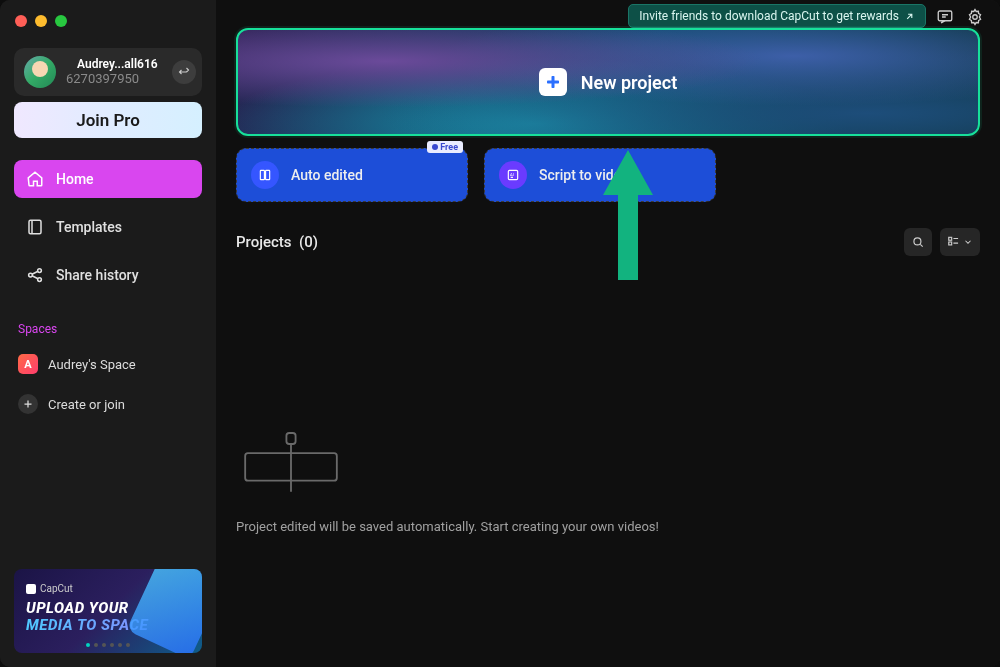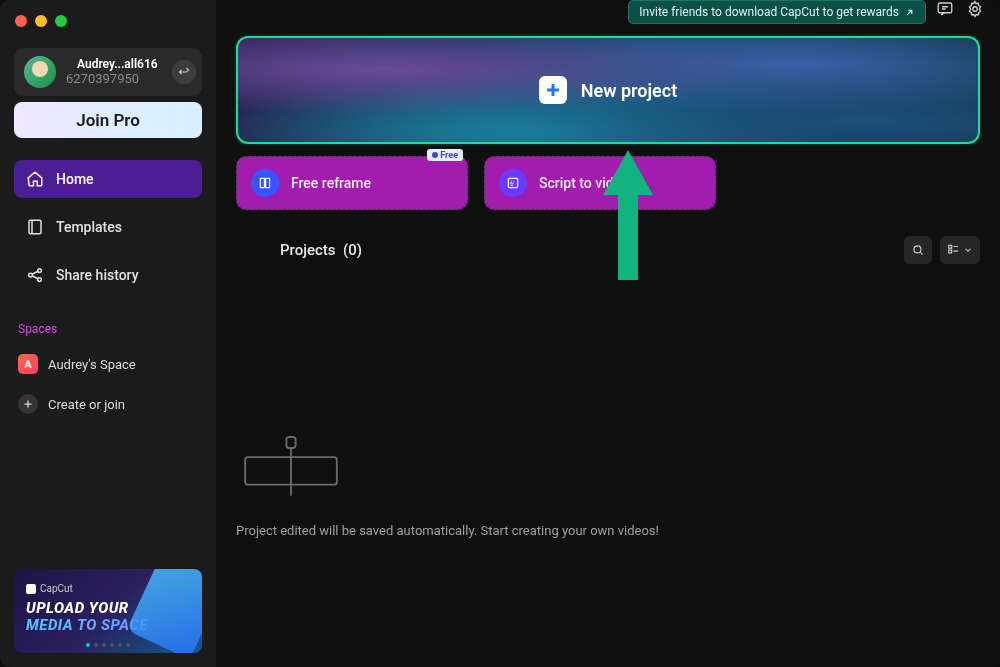--- a/index.html
+++ b/index.html
@@ -132,21 +132,21 @@
       gap: 12px;
       padding: 10px 12px;
       border-radius: 8px;
       font-size: 14px;
       font-weight: 500;
       color: #e0e0e0;
       cursor: pointer;
       margin-bottom: 10px;
     }
     .nav-item.active {
-      background: #4c1d95;
+      background: #d946ef;
       color: #fff;
     }
     .nav-item svg { width: 18px; height: 18px; flex-shrink: 0; }
     .section-label {
       font-size: 12px;
       color: #d946ef;
       padding: 6px 4px;
       margin-top: 12px;
     }
     .space-item {
@@ -237,23 +237,23 @@
     
     .main {
       flex: 1;
       background: #0f0f0f;
       padding: 0;
       position: relative;
       display: flex;
       flex-direction: column;
     }
     .topbar {
-      height: 36px;
-      display: flex;
-      align-items: flex-start;
+      height: 28px;
+      display: flex;
+      align-items: flex-end;
       justify-content: flex-end;
       gap: 10px;
       padding: 0 14px;
     }
     .invite-btn {
       background: #0d5047;
       border: 1px solid #1a7566;
       color: #d9f5ef;
       font-size: 12px;
       padding: 4px 10px;
@@ -321,21 +321,21 @@
       width: 232px;
       height: 54px;
       border: 1px dashed #3a3a3a;
       border-radius: 10px;
       display: flex;
       align-items: center;
       gap: 12px;
       padding: 0 14px;
       position: relative;
       cursor: pointer;
-      background: #a21caf;
+      background: #1d4ed8;
     }
     .qa-icon {
       width: 28px;
       height: 28px;
       border-radius: 50%;
       display: flex;
       align-items: center;
       justify-content: center;
     }
     .qa-icon.blue { background: #3556ff; }
@@ -368,21 +368,20 @@
     .projects-header {
       display: flex;
       align-items: center;
       justify-content: space-between;
       margin-top: 26px;
     }
     .projects-title {
       font-size: 15px;
       font-weight: 500;
       color: #e8e8e8;
-      margin-left: 44px;
     }
     .projects-controls {
       display: flex;
       gap: 8px;
     }
     .ctrl-btn {
       width: 28px;
       height: 28px;
       border-radius: 6px;
       background: #262626;
@@ -548,21 +547,21 @@
 
       <div class="quick-actions">
         <div class="qa-card">
           <div class="free-badge">Free</div>
           <div class="qa-icon blue">
             <svg viewBox="0 0 24 24" fill="none" stroke="currentColor" stroke-width="2">
                 <rect x="4" y="4" width="7" height="16" rx="1"></rect>
                 <rect x="13" y="4" width="7" height="16" rx="1"></rect>
               </svg>
           </div>
-          <div class="qa-label">Free reframe</div>
+          <div class="qa-label">Auto edited</div>
         </div>
         <div class="qa-card">
           <div class="qa-icon purple">
             <svg viewBox="0 0 24 24" fill="none" stroke="currentColor" stroke-width="2">
                 <rect x="4" y="4" width="16" height="16" rx="2"></rect>
                 <path d="M8 16h4"></path>
                 <text x="7" y="13" font-size="7" fill="currentColor" stroke="none">AI</text>
               </svg>
           </div>
           <div class="qa-label">Script to video</div>

